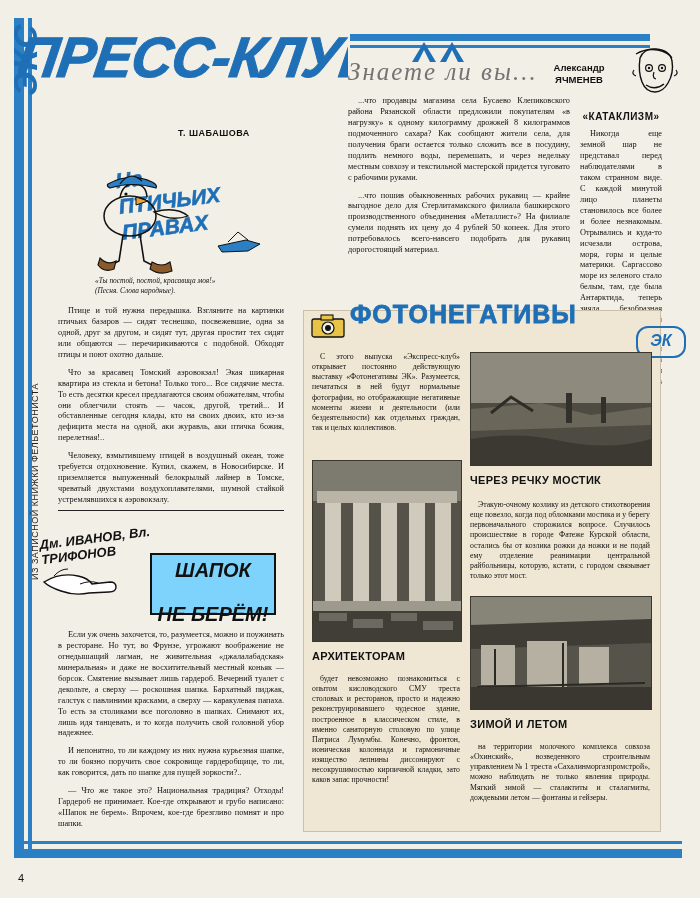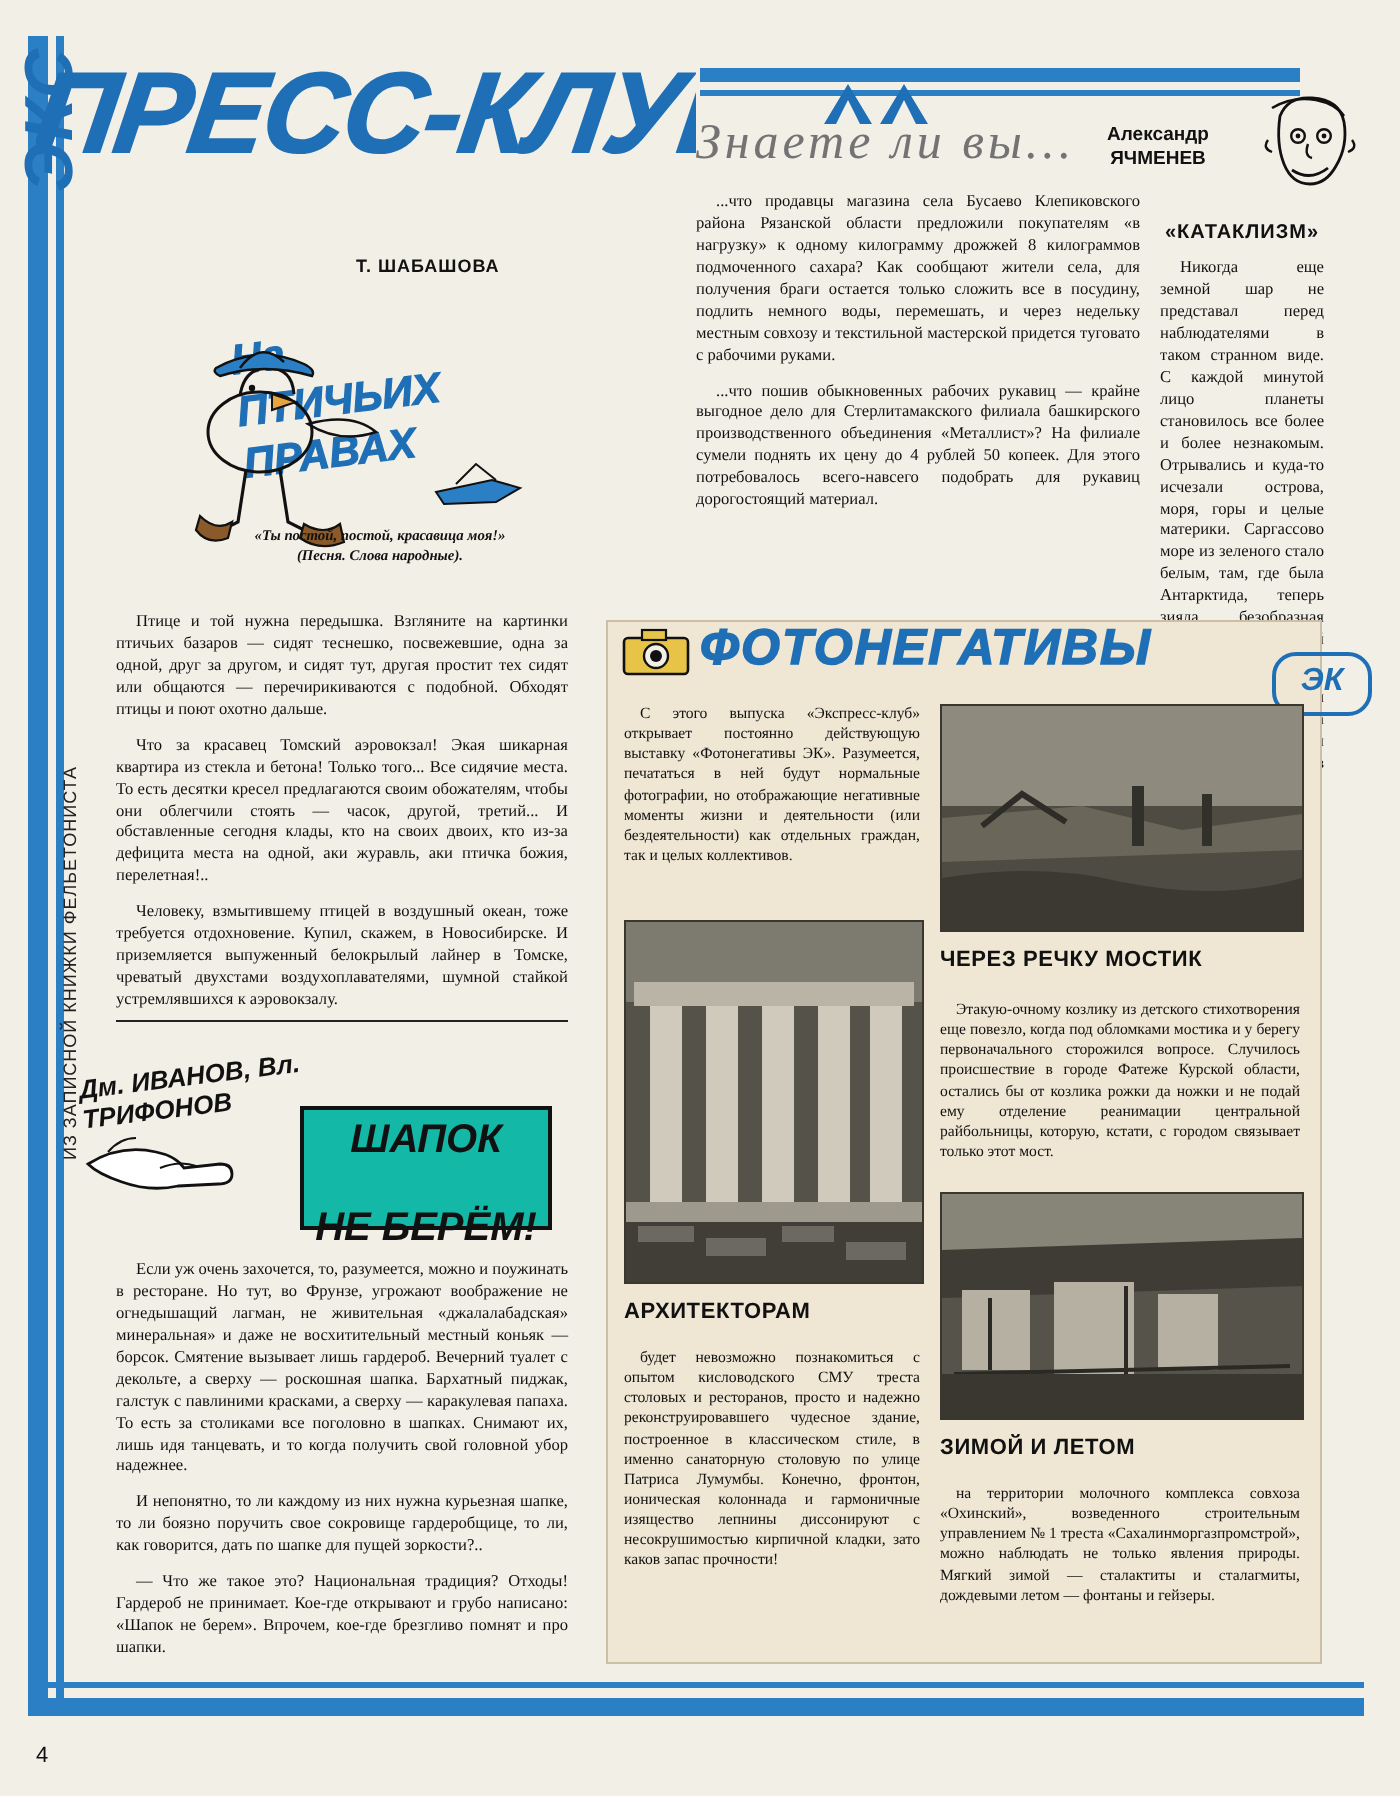--- a/index.html
+++ b/index.html
@@ -110,50 +110,50 @@
   }
   .title-birds .l1,.title-birds .l2{
     font-family:"Liberation Sans", sans-serif;
     font-weight:bold;font-style:italic;
     color:#1f6fb6;
     -webkit-text-stroke:.6px #1f6fb6;
   }
   .title-birds .l1{font-size:21px;}
   .title-birds .l2{font-size:21px;display:block;margin-top:2px;}
   .caption{
-    position:absolute;left:95px;top:263px;width:190px;
-    font-size:7.4px;font-style:italic;text-align:center;line-height:1.3;font-weight:bold;
+    position:absolute;left:95px;top:276px;width:190px;
+    font-size:7.4px;font-style:italic;text-align:left;line-height:1.3;
   }
   
   .shapok-box{
     position:absolute;left:150px;top:553px;width:122px;height:58px;
-    background:#14b8a6;border:2.5px solid #111;
+    background:#7dd3fc;border:2.5px solid #111;
   }
   .shapok-box .t1,.shapok-box .t2{
     font-family:"Liberation Sans", sans-serif;
     font-weight:bold;font-style:italic;font-size:20px;color:#111;
     text-align:center;line-height:1.05;margin-top:23px;
   }
   .shapok-box .t1{margin-top:5px;}
   .authors2{
     position:absolute;left:40px;top:530px;width:120px;
     font-family:"Liberation Sans", sans-serif;
     font-weight:bold;font-style:italic;font-size:13px;
     transform:rotate(-7deg);
   }
   
   .photo-section{
     position:absolute;left:303px;top:310px;width:356px;height:520px;
     background:#efe7d4;
     border:1px solid #cbbfa5;
   }
   .fn-title{
-    position:absolute;left:350px;top:310px;
-    font-family:"Liberation Sans", sans-serif;
-    font-weight:bold;font-style:italic;font-size:25px;color:#1f6fb6;
+    position:absolute;left:350px;top:300px;
+    font-family:"Liberation Sans", sans-serif;
+    font-weight:bold;font-size:25px;color:#1f6fb6;
     -webkit-text-stroke:.8px #1f6fb6;
     letter-spacing:1px;
   }
   .fn-badge{
     position:absolute;right:14px;top:326px;width:46px;height:28px;
     border:2px solid #1f6fb6;border-radius:12px;
     color:#1f6fb6;font-family:"Liberation Sans", sans-serif;
     font-weight:bold;font-style:italic;font-size:16px;
     text-align:center;line-height:26px;
   }

